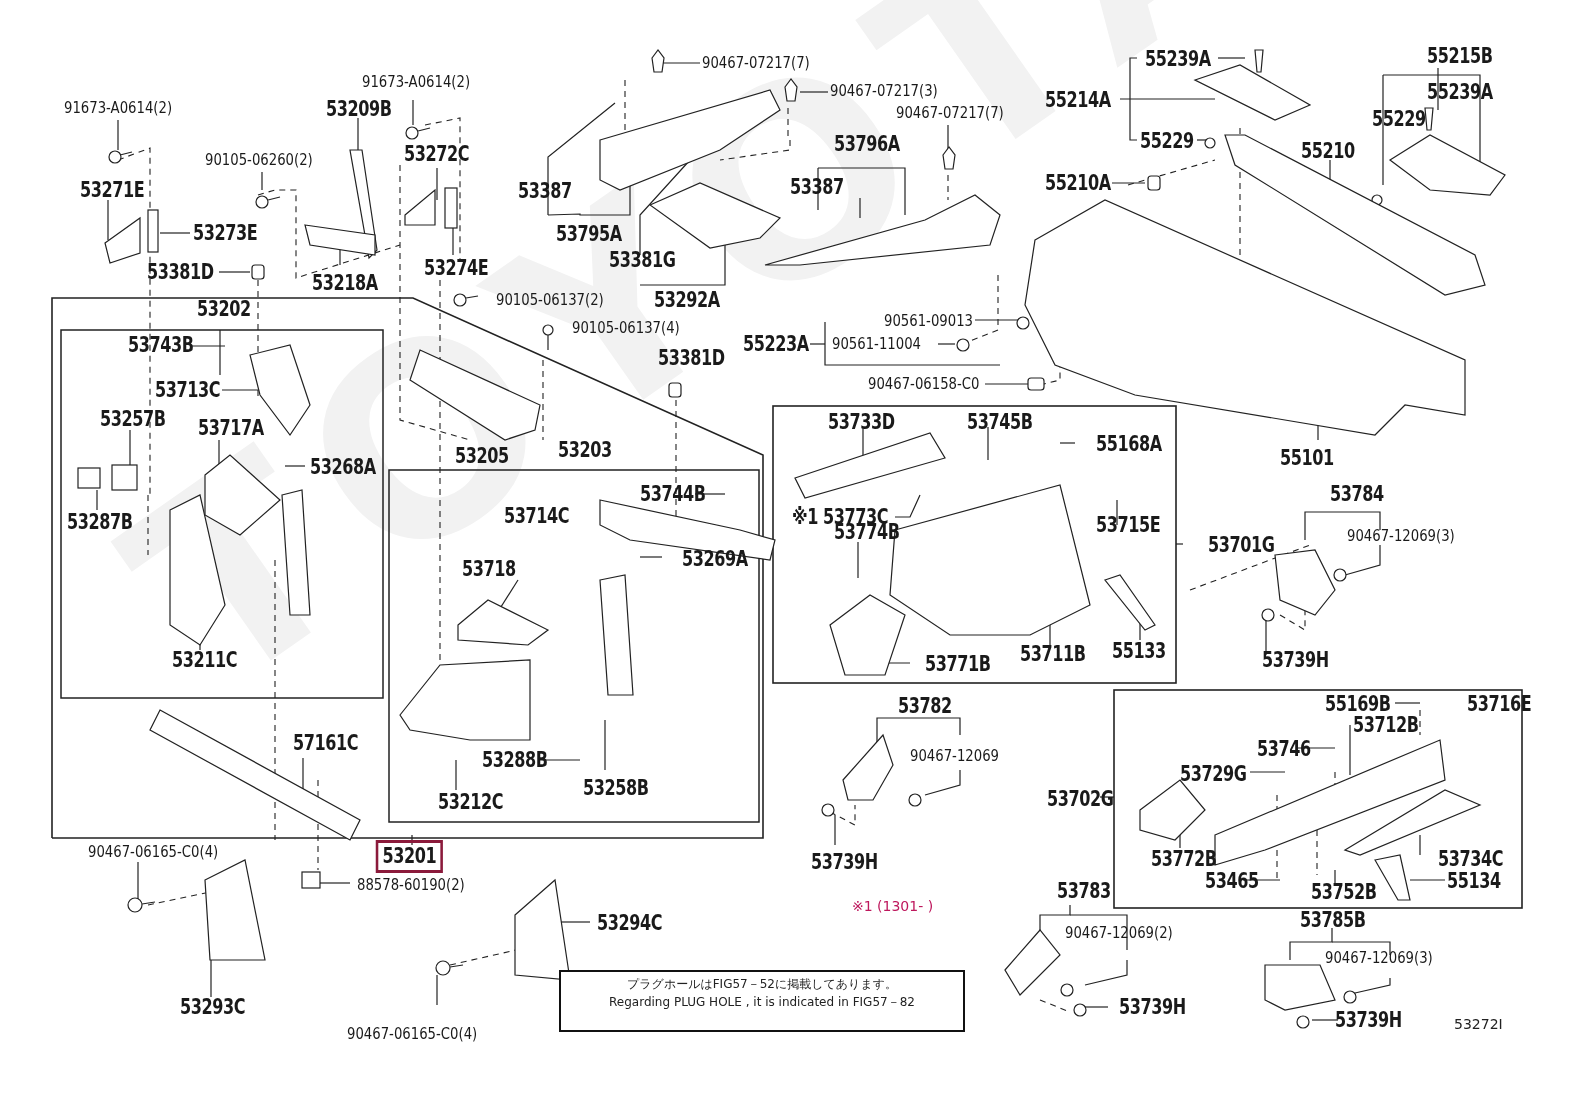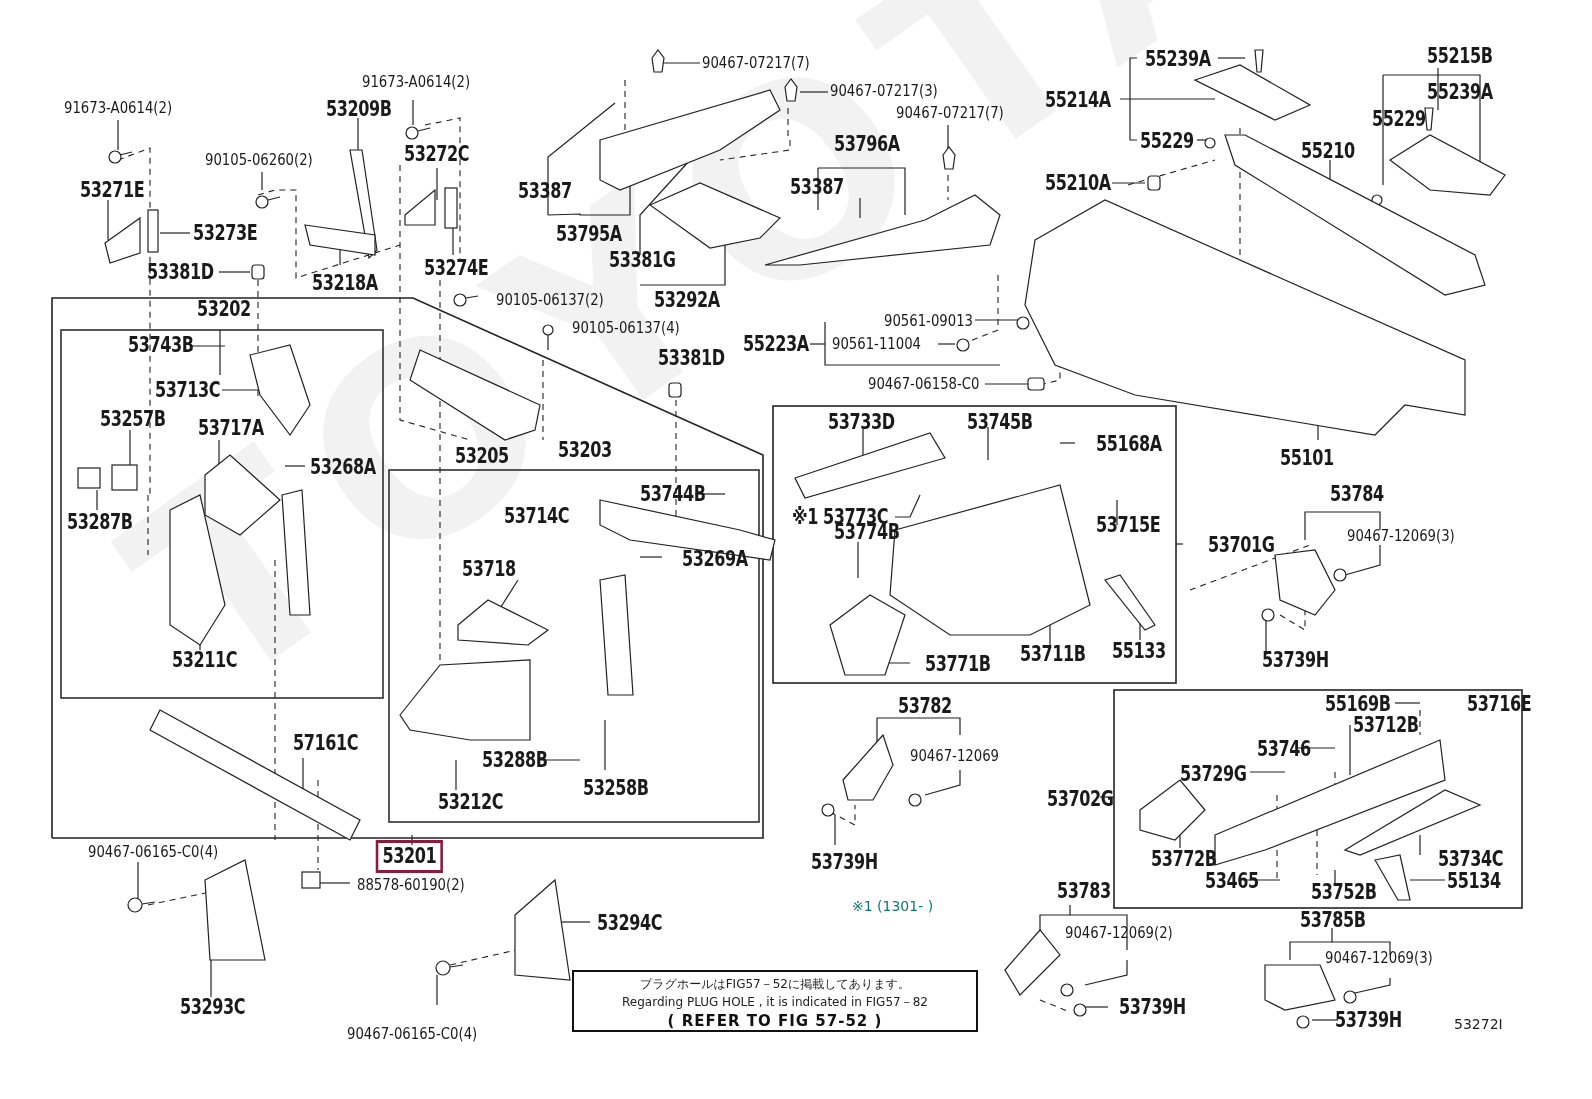--- a/index.html
+++ b/index.html
@@ -4,28 +4,28 @@
 <style>
   html, body { margin: 0; padding: 0; background: #ffffff; }
   body { width: 1592px; height: 1099px; position: relative; overflow: hidden;
          font-family: "DejaVu Sans Mono", "Liberation Mono", monospace; color: #111; }
   #diagram { position: absolute; left: 0; top: 0; width: 1592px; height: 1099px; }
   .lbl { position: absolute; font-family: "DejaVu Sans Condensed", "DejaVu Sans", sans-serif;
          font-stretch: condensed; font-weight: bold; font-size: 21px; line-height: 1; letter-spacing: -0.5px;
          white-space: nowrap; color: #1a1a1a; transform: scaleX(0.85); transform-origin: left top; }
   .lbl.sm { font-size: 16px; font-weight: normal; transform: scaleX(0.92); letter-spacing: 0; }
   .hl { outline: 3px solid #8b1a3b; outline-offset: 2px; padding: 1px 3px; }
-  .note-box { position: absolute; left: 572px; top: 970px; width: 402px; height: 58px;
+  .note-box { position: absolute; left: 559px; top: 970px; width: 402px; height: 58px;
               border: 2px solid #111; background: #fff; text-align: center;
               font-family: "DejaVu Sans", sans-serif; }
   .note-jp { font-size: 12px; margin-top: 4px; color: #222; }
   .note-en { font-size: 12px; margin-top: 1px; color: #222; }
   .note-ref { font-size: 15px; font-weight: bold; margin-top: 1px; letter-spacing: 1px; }
   .footnote { position: absolute; left: 852px; top: 898px; font-family: "DejaVu Sans", sans-serif;
-              font-size: 14px; color: #0f766e; }
+              font-size: 14px; color: #be185d; }
   .figno { position: absolute; left: 1454px; top: 1016px; font-family: "DejaVu Sans", sans-serif;
            font-size: 14px; color: #222; }
   .watermark { position: absolute; left: 80px; top: 500px; font-family: "DejaVu Sans", sans-serif;
                font-size: 260px; font-weight: bold; color: #f2f2f2; transform: rotate(-35deg);
                transform-origin: left top; letter-spacing: 30px; pointer-events: none; }
 </style>
 </head>
 <body>
 
 <div class="watermark">TOYOTA</div>
@@ -398,16 +398,15 @@
   <div class="lbl" style="left:1300px;top:910px">53785B</div>
   <div class="lbl sm" style="left:1325px;top:950px">90467-12069(3)</div>
   <div class="lbl" style="left:1335px;top:1010px">53739H</div>
 </div>
 
 <div class="footnote">※1 (1301-      )</div>
 
 <div class="note-box">
   <div class="note-jp">プラグホールはFIG57－52に掲載してあります。</div>
   <div class="note-en">Regarding PLUG HOLE , it is indicated in FIG57－82</div>
-  <div class="note-ref">( REFER TO FIG 57-52 )</div>
 </div>
 
 <div class="figno">53272I</div>
 
 </body></html>

